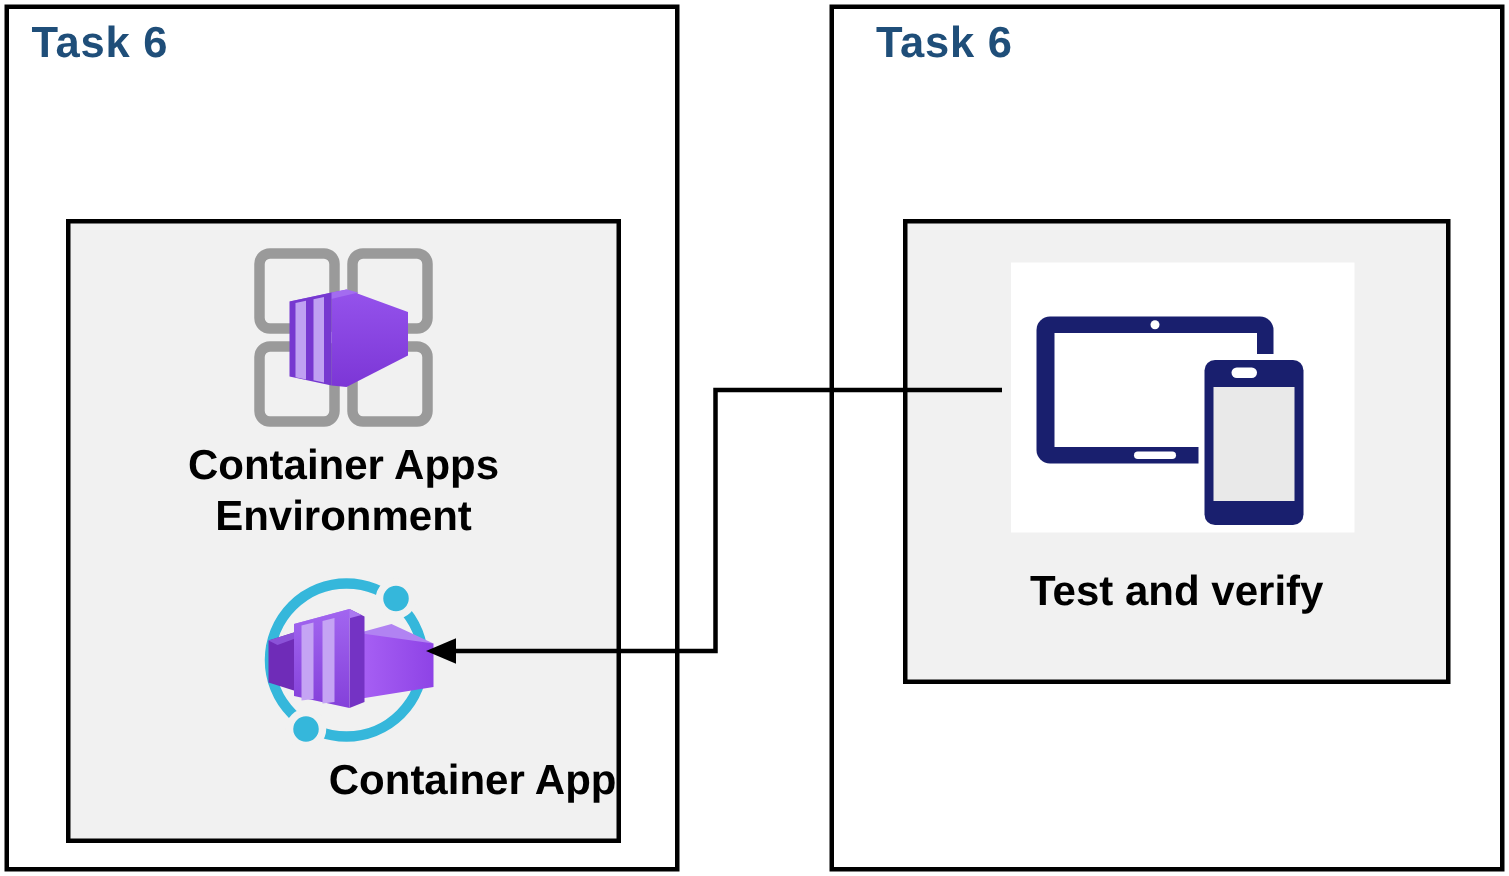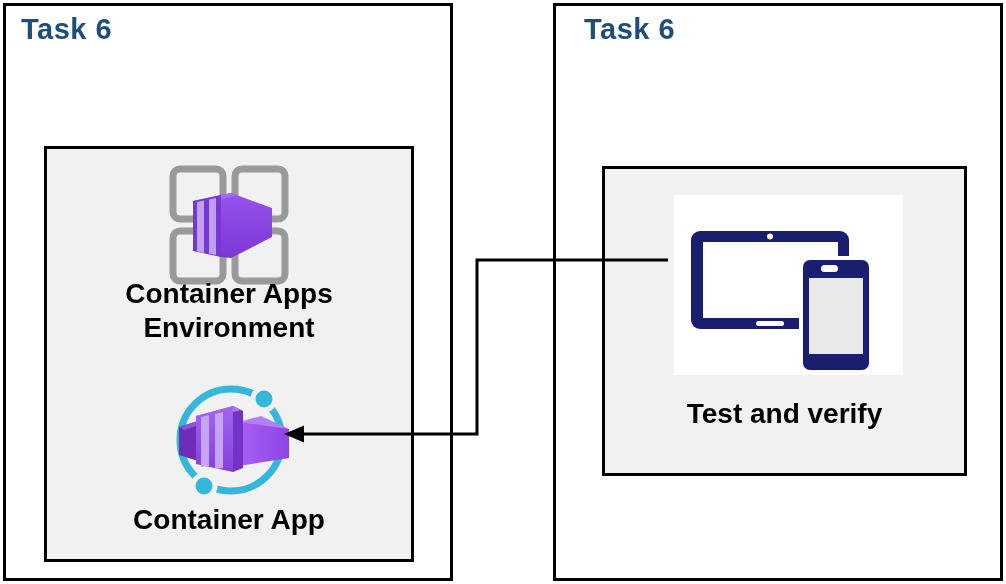--- a/index.html
+++ b/index.html
@@ -31,28 +31,28 @@
   .rg-row{position:absolute;left:31px;top:54px;width:360px;height:82px;}
   .rg-icon{position:absolute;left:0;top:0;}
   .rg-name{
     position:absolute;left:101px;top:18px;font-size:31px;color:var(--label-text);
   }
   .inner-panel{
     position:absolute;background:var(--panel-bg);
     border:3px solid var(--border);box-sizing:border-box;
   }
   .inner-panel.t1{left:38px;top:140px;width:370px;height:416px;}
-  .inner-panel.t2{left:46px;top:140px;width:365px;height:310px;margin-top:20px;}
+  .inner-panel.t2{left:46px;top:140px;width:365px;height:310px;}
   .abs{position:absolute;}
   .label{
     position:absolute;left:0;width:100%;text-align:center;
     font-size:28px;line-height:34px;color:var(--label-text);
   }
-  .env-label{top:128px;padding:0 60px;box-sizing:border-box;}
-  .app-label{top:354px;}
+  .env-label{top:144px;padding:0 60px;box-sizing:border-box;}
+  .app-label{top:354px;text-align:right;}
   .verify-label{top:228px;}
   .device-card{
     position:absolute;left:69px;top:26px;width:229px;height:180px;background:#ffffff;
   }
   .connector{
     position:absolute;left:0;top:0;pointer-events:none;z-index:10;
   }
   .navy{fill:var(--device-navy);}
   .ring{stroke:var(--ring-cyan);}
   .dotfill{fill:var(--ring-cyan);stroke:var(--panel-bg);stroke-width:5px;}

